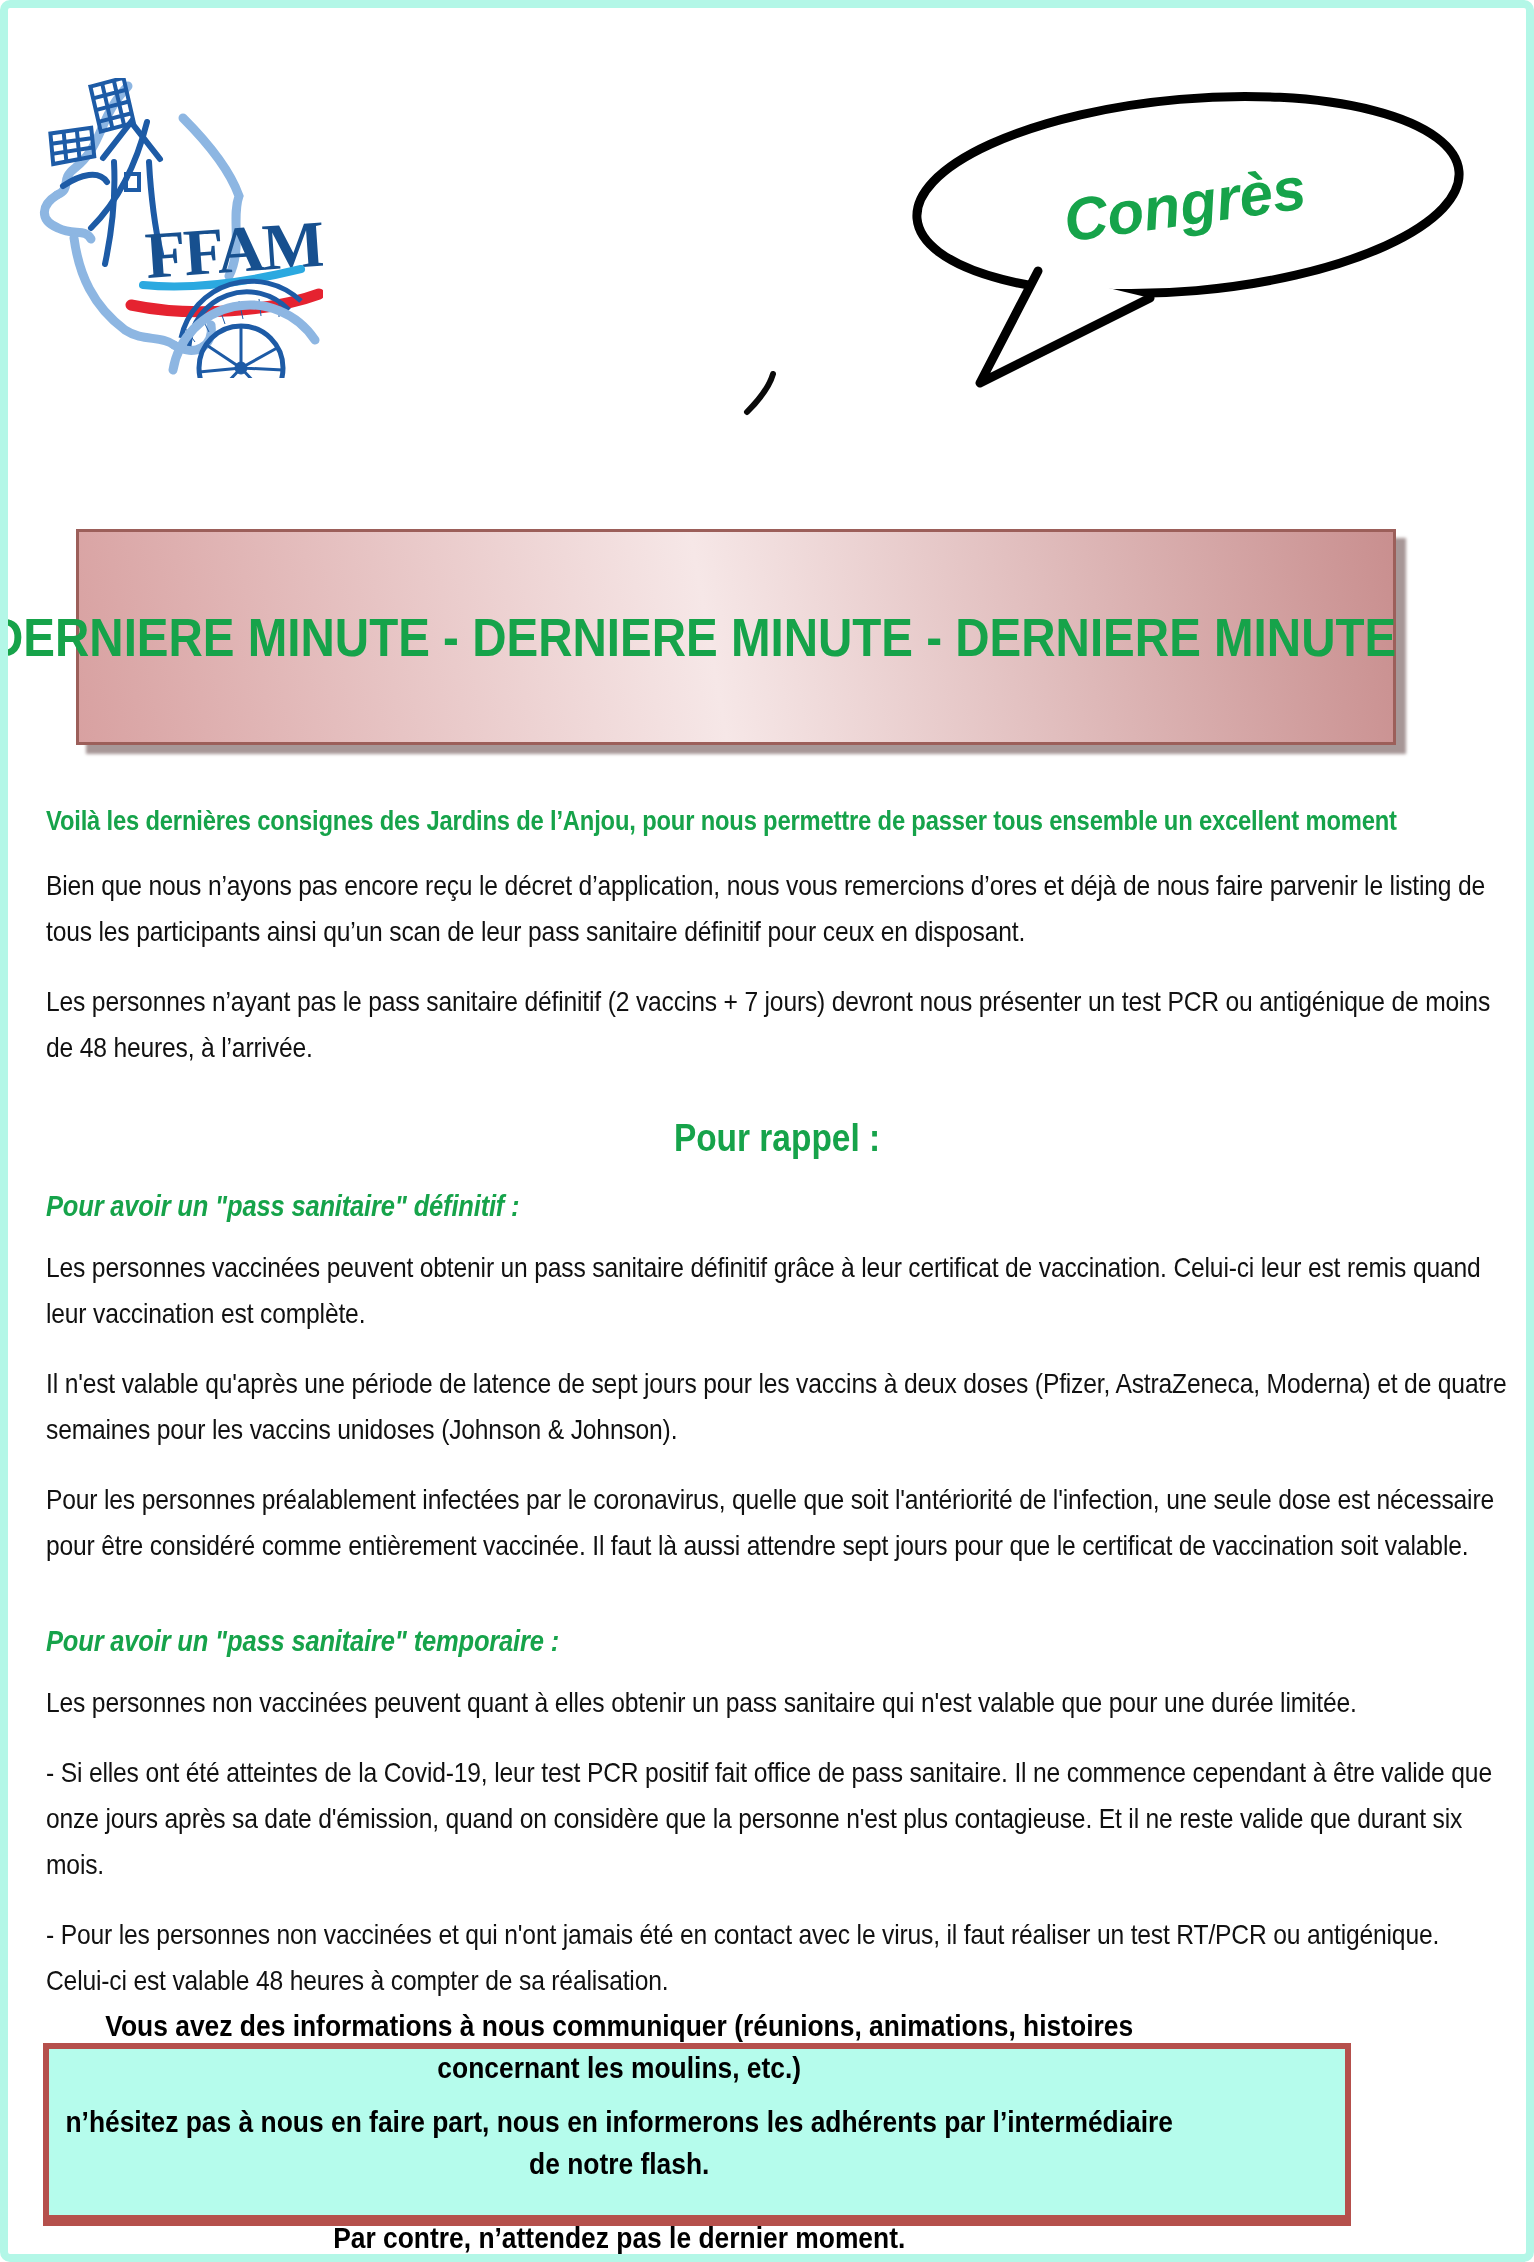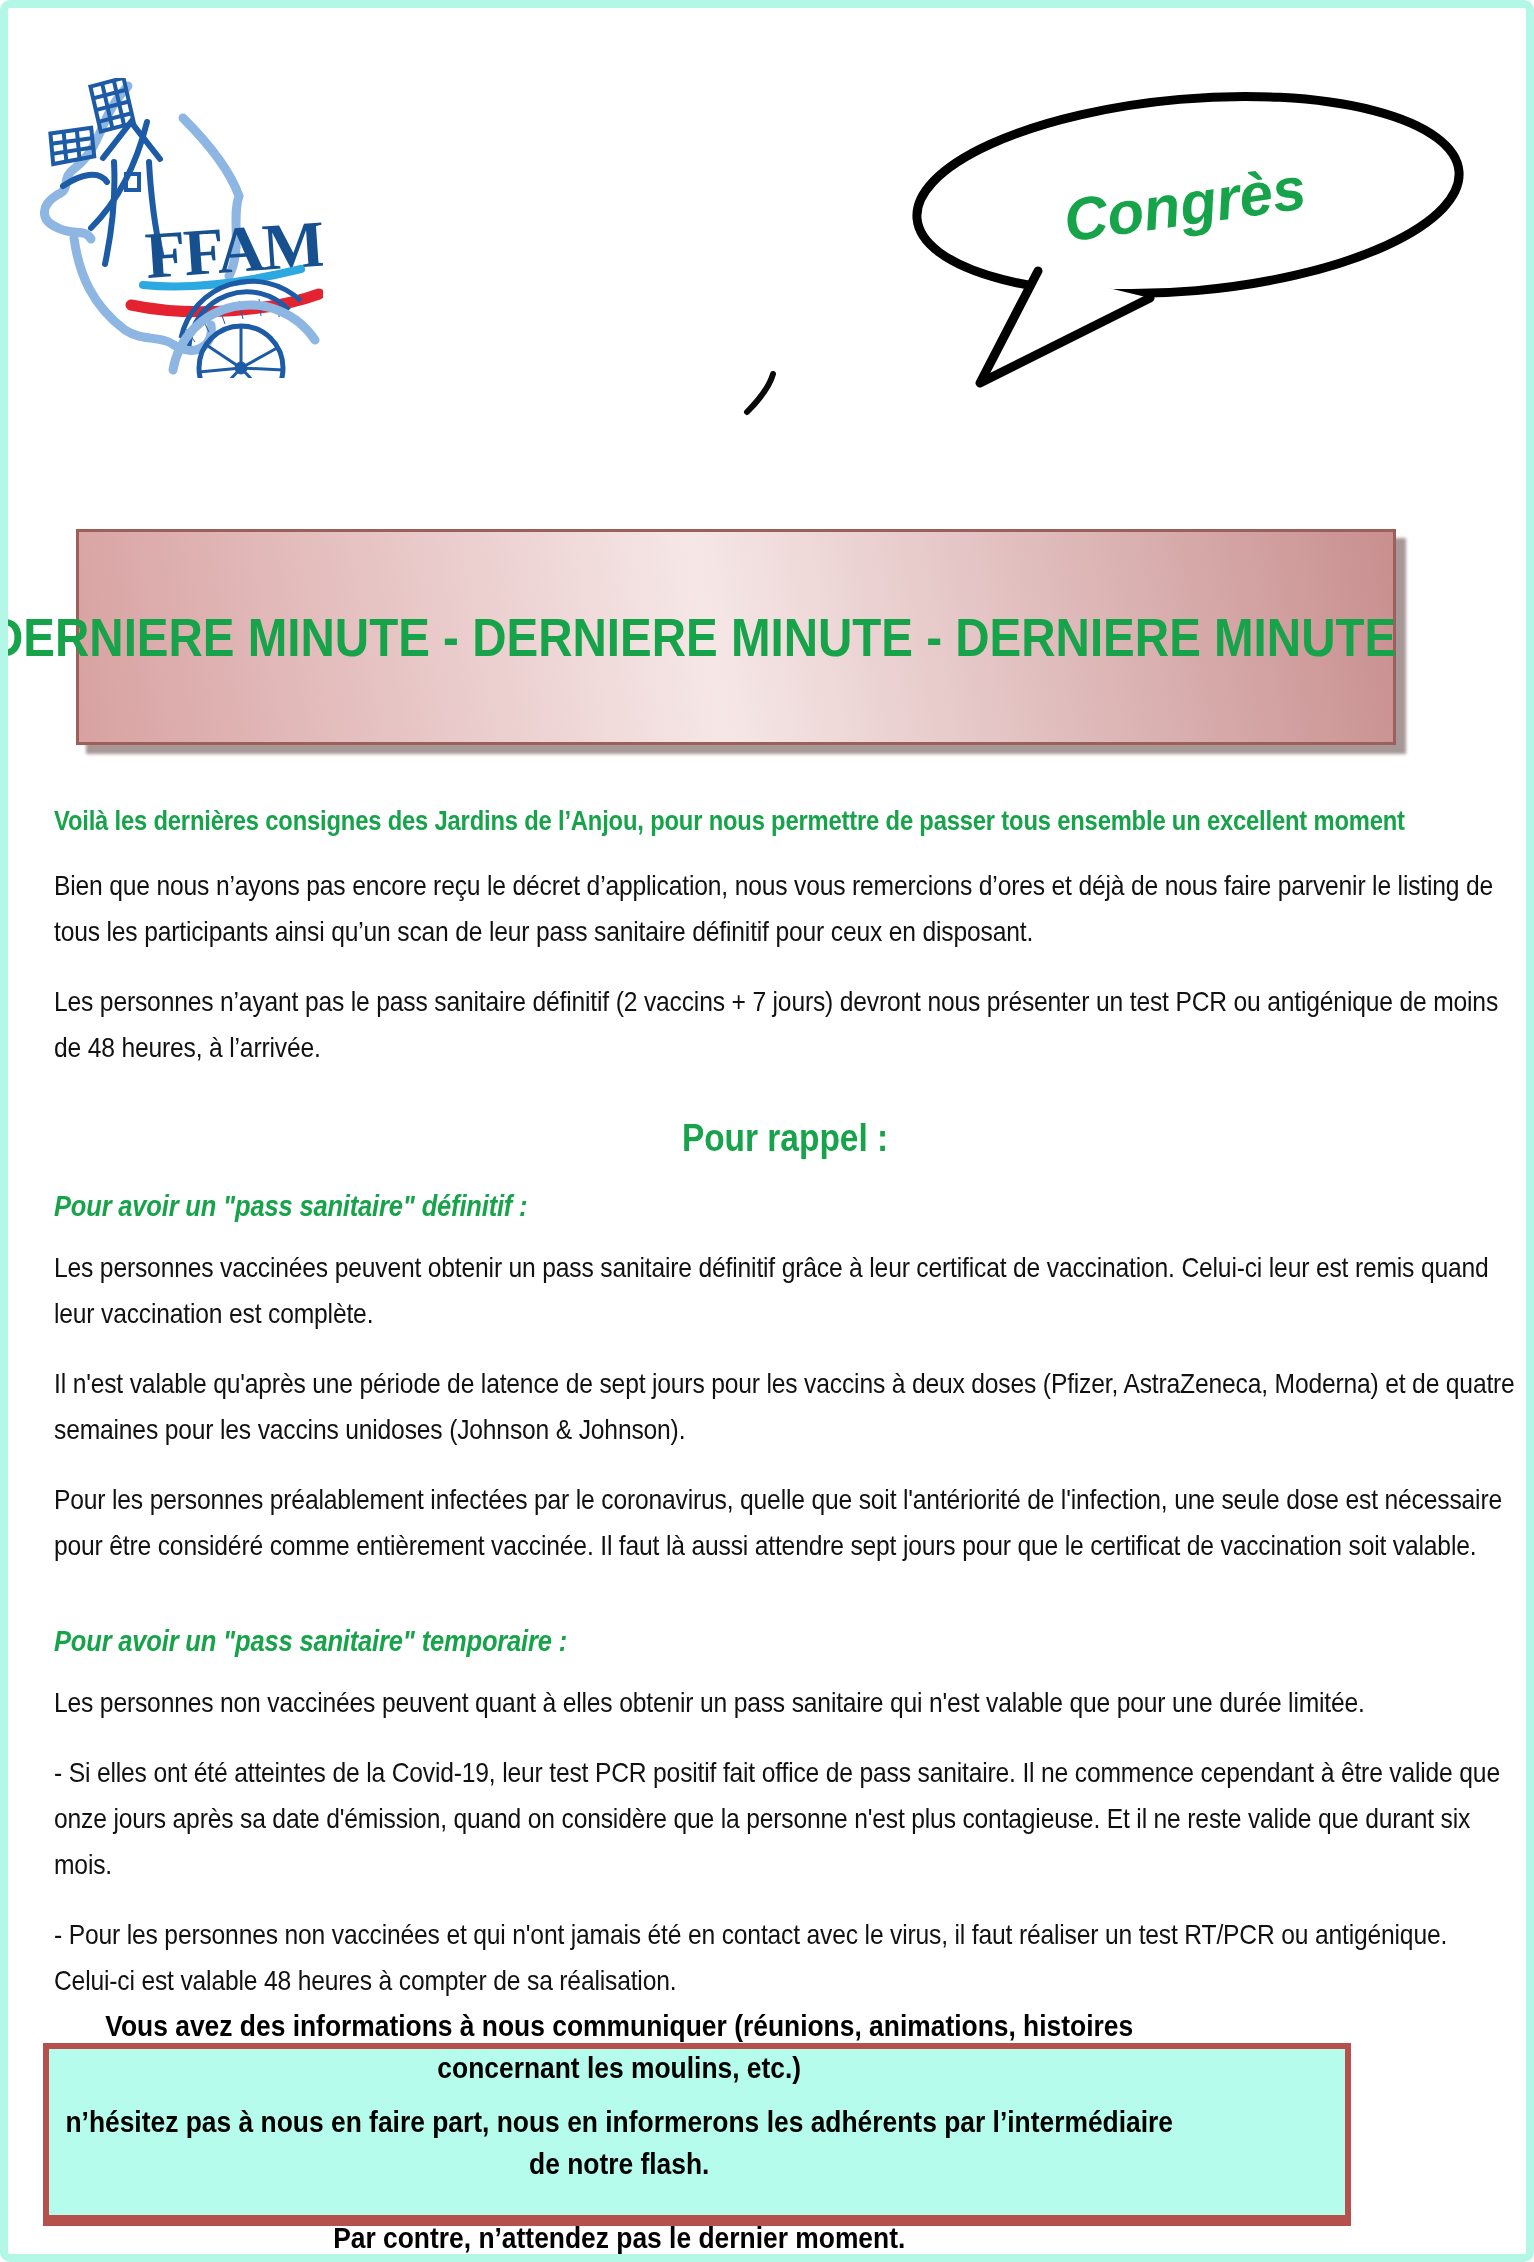--- a/index.html
+++ b/index.html
@@ -45,21 +45,21 @@
     display:flex;align-items:center;justify-content:center;
     overflow:visible;
     margin-left:40px;
   }
   .banner-inner{width:113.64%;transform:scaleX(0.88);transform-origin:0 50%;text-align:center;}
   .banner-title{
     font-size:54px;font-weight:bold;color:var(--accent-green);
     letter-spacing:0px;white-space:nowrap;
   }
   
-  .content{position:absolute;left:38px;top:793px;width:1462px;margin-left:8px;}
+  .content{position:absolute;left:38px;top:793px;width:1462px;}
   .squeeze{width:113.64%;transform:scaleX(0.88);transform-origin:0 0;}
   .lead{
     font-size:27px;font-weight:bold;color:var(--accent-green);
     line-height:40px;margin:0 0 22px 0;letter-spacing:-0.2px;
   }
   .content p.body{
     font-size:28px;line-height:46px;margin:0 0 24px 0;color:var(--text);
     letter-spacing:-0.2px;text-align:left;
   }
   .rappel-title{

